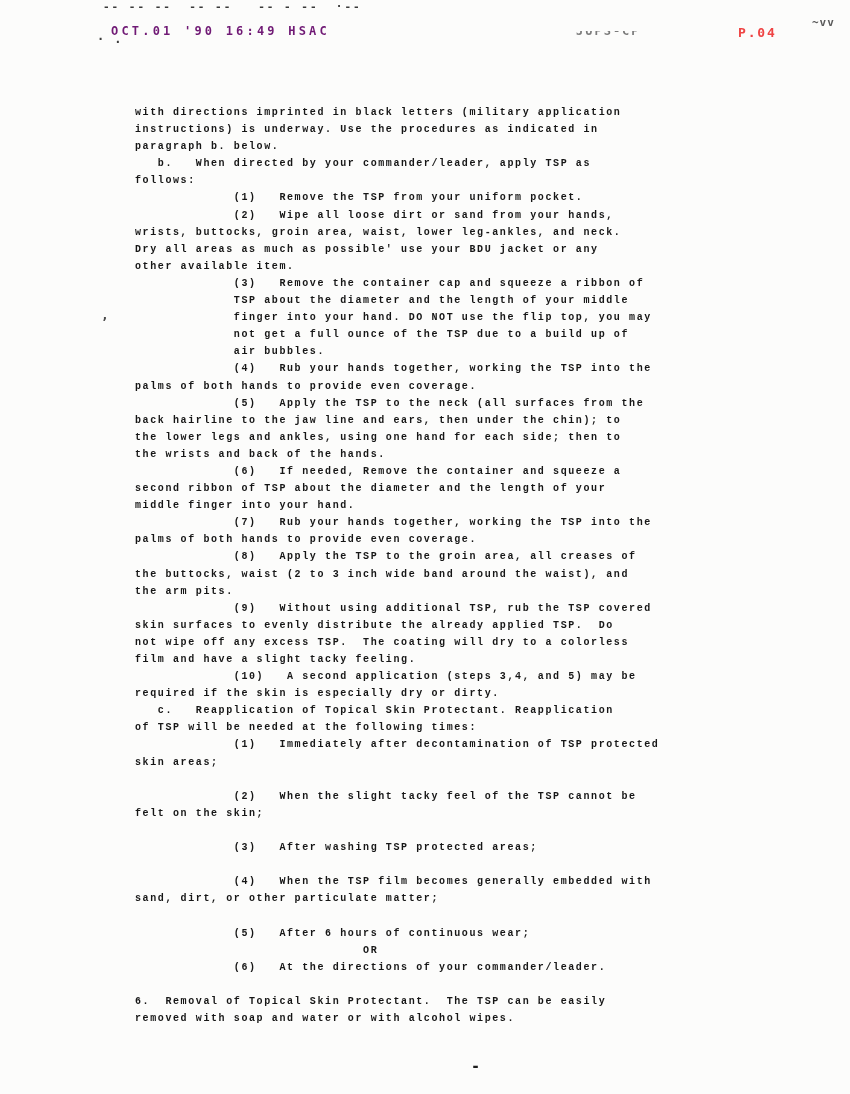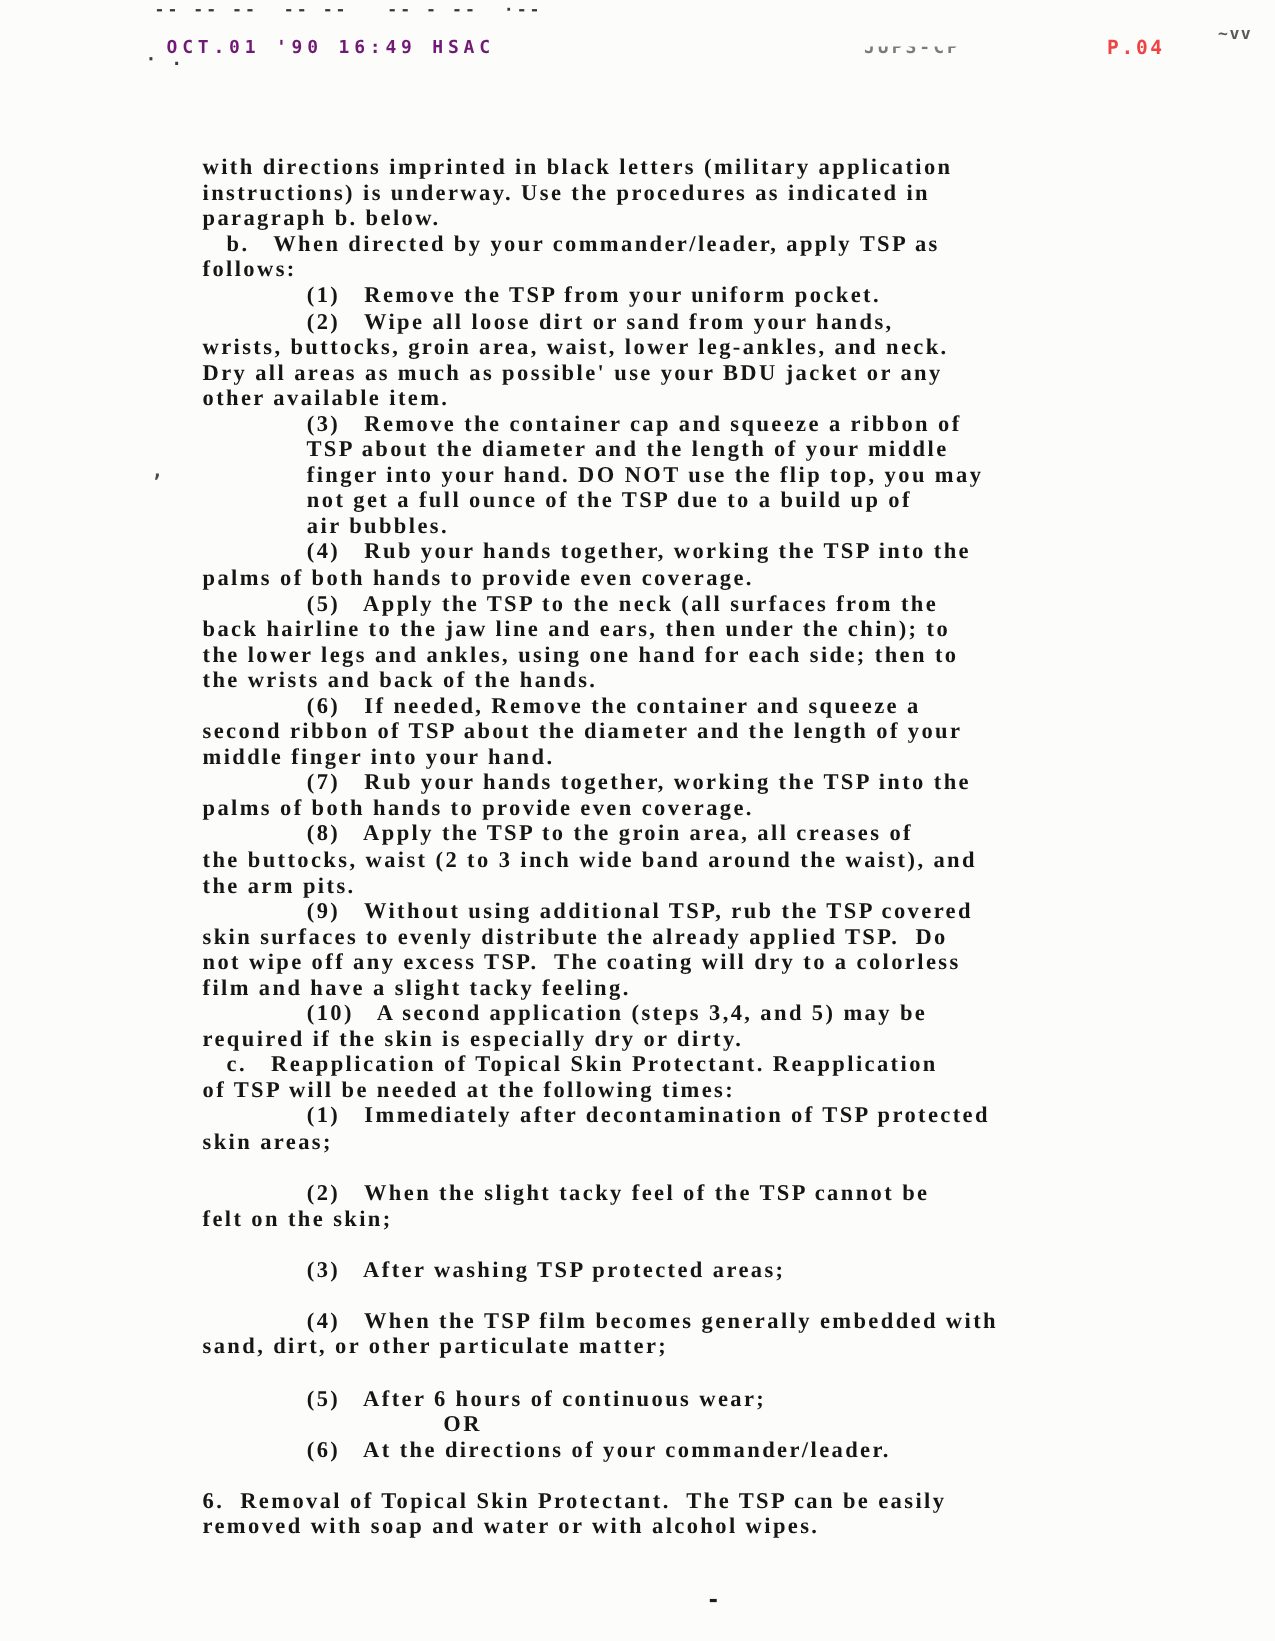--- a/index.html
+++ b/index.html
@@ -88,22 +88,22 @@
     top: 1059px;
     font: bold 15px/15px "DejaVu Sans Mono", monospace;
     color: #1c1c1c;
   }
   
   .doc-body {
     position: absolute;
     left: 135px;
     top: 104px;
     margin: 0;
-    font-family: Liberation Serif, serif;
-    font-size: 15px;
+    font-family: Liberation Mono, monospace;
+    font-size: 10px;
     line-height: 17.1px;
     font-weight: bold;
     letter-spacing: 1.6px;
     color: #161616;
     white-space: pre;
   }
 </style>
 </head>
 <body>
 

